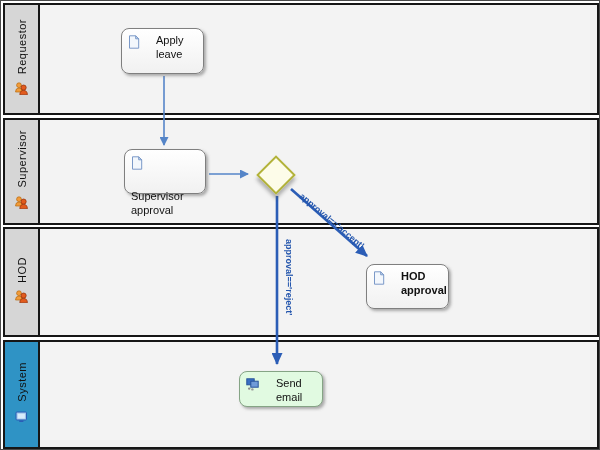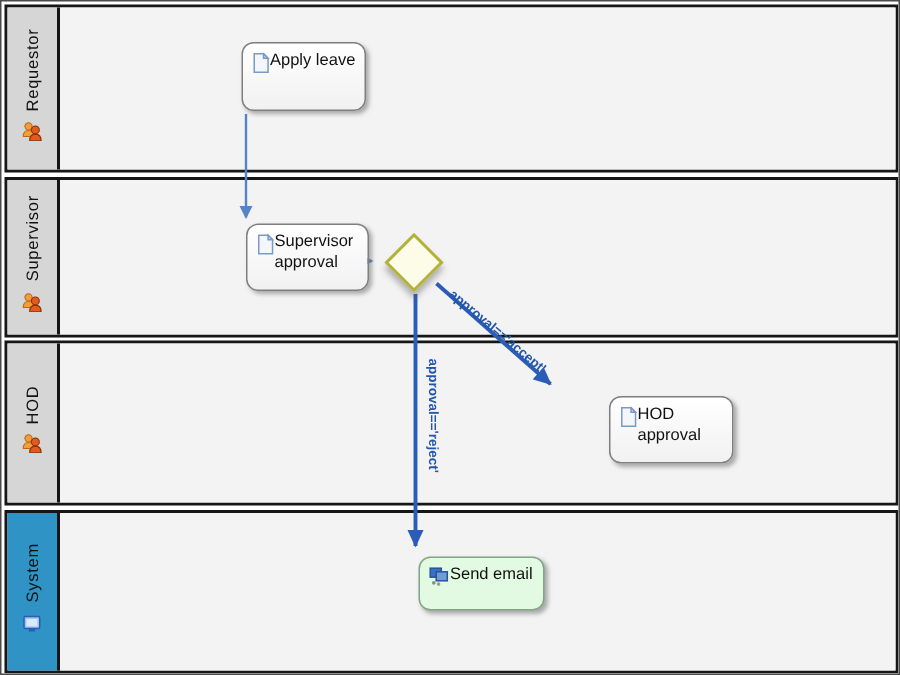--- a/index.html
+++ b/index.html
@@ -6,25 +6,25 @@
   .canvas{position:relative;width:600px;height:450px;background:#ffffff;border:1px solid #4a4a4a;box-sizing:border-box;overflow:hidden;}
   .lane{position:absolute;left:2px;width:596px;box-sizing:border-box;border:2px solid #161616;background:#f3f3f3;display:flex;}
   .lane-1{top:2px;height:112px;}
   .lane-2{top:117px;height:107px;}
   .lane-3{top:226px;height:110px;}
   .lane-4{top:339px;height:109px;}
   .lane-header{width:35px;flex:0 0 35px;box-sizing:border-box;border-right:2px solid #161616;background:#d6d6d6;display:flex;flex-direction:column;align-items:center;justify-content:center;gap:7px;}
   .lane-4 .lane-header{background:#2f93c5;}
   .lane-label{writing-mode:vertical-rl;transform:rotate(180deg);font-size:11px;color:#111;letter-spacing:0.5px;white-space:nowrap;}
   .lane-body{flex:1;background:#f3f3f3;}
-  .task{position:absolute;box-sizing:border-box;border:1px solid #7f7f7f;border-radius:8px;background:linear-gradient(180deg,#ffffff,#f1f1f1);box-shadow:2px 2px 3px rgba(110,110,110,0.55);padding:5px 4px 0 6px;display:flex;align-items:flex-start;gap:0;font-size:11px;color:#111;line-height:1.25;margin-left:40px;}
+  .task{position:absolute;box-sizing:border-box;border:1px solid #7f7f7f;border-radius:8px;background:linear-gradient(180deg,#ffffff,#f1f1f1);box-shadow:2px 2px 3px rgba(110,110,110,0.55);padding:5px 4px 0 6px;display:flex;align-items:flex-start;gap:16px;font-size:11px;color:#111;line-height:1.25;}
   .task .t-icon{flex:0 0 auto;margin-top:1px;}
   #task-apply{left:120px;top:27px;width:83px;height:46px;}
-  #task-supervisor{left:123px;top:148px;width:82px;height:45px;}
-  #task-hod{left:365px;top:263px;width:83px;height:45px;}
+  #task-supervisor{left:123px;top:148px;width:82px;height:45px;flex-direction:column;}
+  #task-hod{left:365px;top:263px;width:83px;height:45px;font-weight:bold;}
   #task-send{left:238px;top:370px;width:84px;height:36px;background:#e1fae1;border-color:#85a485;}
   .gateway{position:absolute;left:261px;top:160px;width:24px;height:24px;background:#fdfce9;border:2px solid #b2b23a;transform:rotate(45deg);box-shadow:3px 3px 4px rgba(90,90,90,0.45);}
   .edge-label{position:absolute;font-size:9px;font-weight:bold;color:#2456ad;white-space:nowrap;transform-origin:left top;}
   #label-reject{left:293px;top:238px;transform:rotate(90deg);}
   #label-accept{left:303px;top:190px;transform:rotate(40deg);}
   svg.overlay{position:absolute;left:0;top:0;width:600px;height:450px;pointer-events:none;}
   svg.overlay .edge{pointer-events:stroke;}
 </style>
 </head>
 <body>

